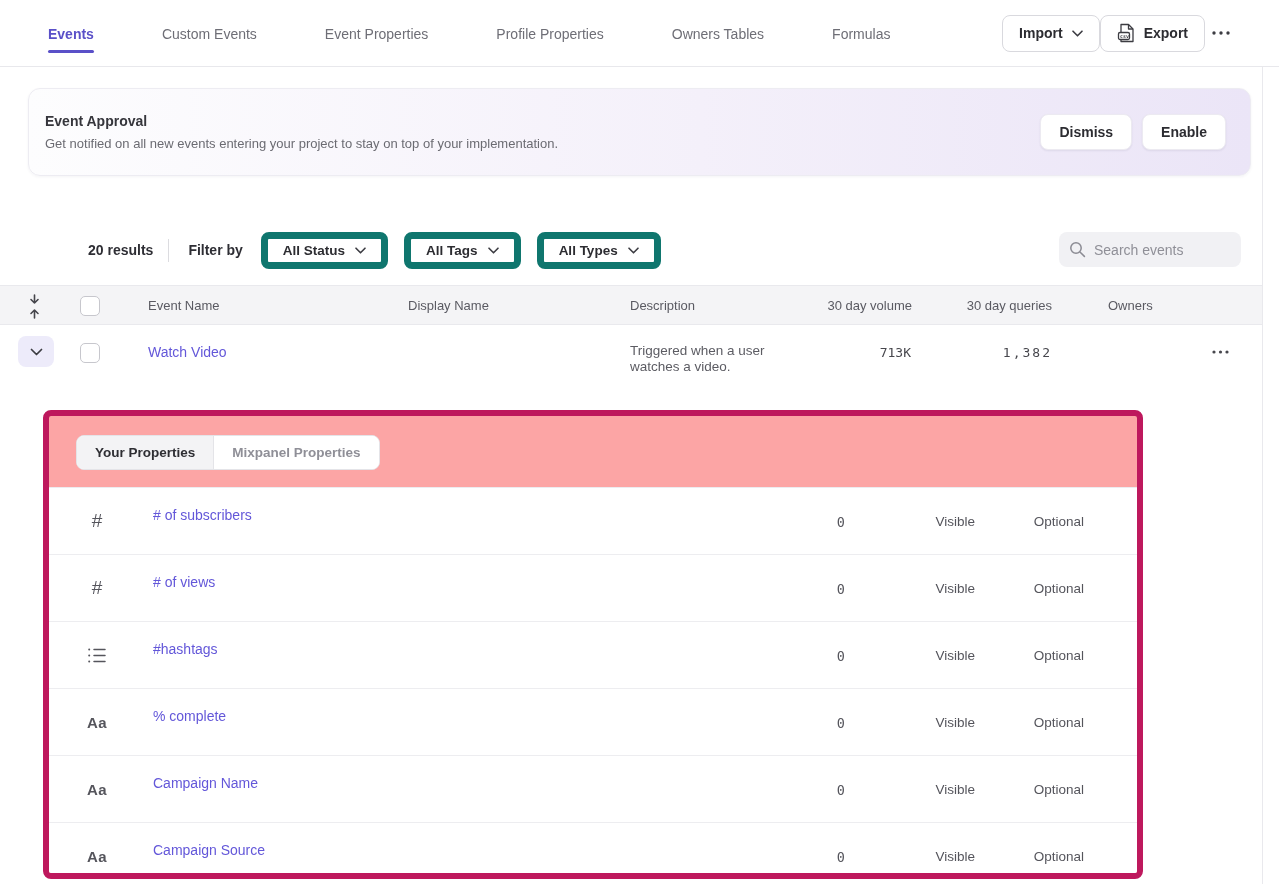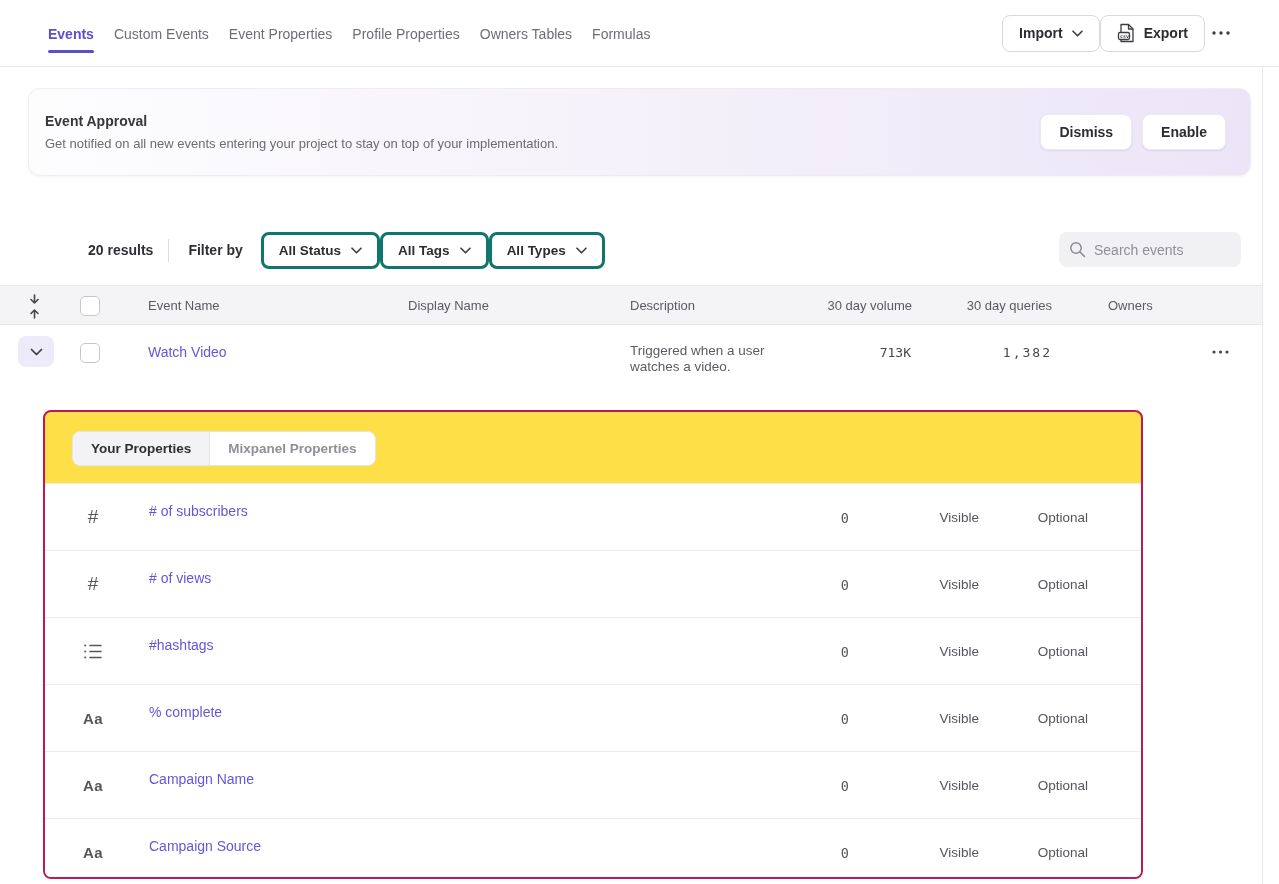--- a/index.html
+++ b/index.html
@@ -4,21 +4,21 @@
 <style>
   * { margin:0; padding:0; box-sizing:border-box; }
   html,body { background:#ffffff; }
   body { font-family:"Liberation Sans", sans-serif; color:#3c3c42; }
   #app { position:relative; width:1279px; height:884px; background:#fff; overflow:hidden; font-size:14px; }
 
   
   .topbar { position:absolute; left:0; top:0; width:1279px; height:67px; background:#fff;
             border-bottom:1px solid #e8e8ec; display:flex; align-items:center;
             justify-content:space-between; padding:0 42px 0 48px; }
-  .tabs { display:flex; gap:20px; align-items:flex-end; }
+  .tabs { display:flex; gap:68px; align-items:flex-end; }
   .tab { display:flex; flex-direction:column; align-items:center; gap:8px; cursor:pointer; padding-top:12px; }
   .tab-label { font-size:14px; color:#6e6e76; white-space:nowrap; }
   .tab-underline { height:3px; width:100%; border-radius:3px; background:transparent; }
   .tab.active .tab-label { color:#5a50c8; font-weight:bold; }
   .tab.active .tab-underline { background:#5a50c8; }
   .topbar-actions { display:flex; align-items:center; }
   .btn { display:inline-flex; align-items:center; gap:9px; height:37px; padding:0 16px;
          border:1px solid #d9d9de; border-radius:8px; background:#fff; font-size:14px;
          font-weight:bold; color:#2c2c31; cursor:pointer; font-family:inherit; white-space:nowrap; }
   .more-btn { width:32px; height:32px; display:flex; align-items:center; justify-content:center;
@@ -36,22 +36,22 @@
                 font-size:14px; font-weight:bold; color:#2c2c31; box-shadow:0 1px 2px rgba(30,25,60,0.08);
                 cursor:pointer; font-family:inherit; }
 
   
   .filterbar { position:absolute; left:0; top:231px; width:1262px; height:38px;
                display:flex; align-items:center; padding-left:88px; }
   .results { font-weight:bold; font-size:14px; color:#2e2e34; }
   .vdiv { width:1px; height:23px; background:#dcdce0; margin:0 19px 0 15px; }
   .filter-by { font-weight:bold; font-size:14px; color:#2e2e34; margin-right:18px; }
   .pill { display:inline-flex; align-items:center; gap:10px; height:37px; padding:0 15px;
-          border:3px solid #0f766e; border-radius:8px; font-size:13.5px; font-weight:bold;
-          color:#2c2c31; background:#fff; cursor:pointer; white-space:nowrap; }
+          border:7px solid #0f766e; border-radius:8px; font-size:13.5px; font-weight:bold;
+          color:#2c2c31; margin-right:16px; background:#fff; cursor:pointer; white-space:nowrap; }
   .search { position:absolute; right:21px; top:1px; width:182px; height:35px; background:#f1f1f4;
             border-radius:8px; display:flex; align-items:center; padding:0 10px; gap:8px; }
   .search input { border:none; background:transparent; outline:none; font-size:14px; color:#3c3c42;
                   width:100%; font-family:inherit; }
   .search input::placeholder { color:#8f8f97; }
 
   
   .table-header { position:absolute; left:0; top:285px; width:1262px; height:40px; background:#f4f4f6;
                   border-top:1px solid #e9e9ed; border-bottom:1px solid #e9e9ed;
                   font-size:13px; color:#5a5a62; }
@@ -70,22 +70,22 @@
                 cursor:pointer; text-decoration:none; }
   .event-desc { position:absolute; left:630px; top:17px; width:162px; font-size:13.5px;
                 line-height:16px; color:#5c5c63; }
   .num { font-family:"DejaVu Sans Mono", monospace; font-size:13px; color:#47474d; }
   .event-volume { position:absolute; right:351px; top:19px; }
   .event-queries { position:absolute; right:210px; top:19px; letter-spacing:2px; }
   .row-more { position:absolute; right:28px; top:12px; width:28px; height:28px; display:flex;
               align-items:center; justify-content:center; cursor:pointer; }
 
   
-  .panel { position:absolute; left:43px; top:410px; width:1100px; height:469px; background:#fde047;
-           border:2px solid #be185d; border-radius:8px; overflow:hidden; }
+  .panel { position:absolute; left:43px; top:410px; width:1100px; height:469px; background:#fca5a5;
+           border:6px solid #be185d; border-radius:8px; overflow:hidden; }
   .seg { position:absolute; left:27px; top:19px; display:flex; border:1px solid #e4e4e8;
          border-radius:8px; overflow:hidden; height:35px; background:#fff; }
   .seg-item { display:flex; align-items:center; padding:0 18px; font-size:13.5px; cursor:pointer;
               background:#fff; color:#8f8f97; font-weight:bold; white-space:nowrap; }
   .seg-item.active { background:#f3f3f5; color:#2e2e33; border-right:1px solid #e4e4e8; }
   .panel-divider { position:absolute; left:0; top:71px; width:100%; height:1px; background:#ececf0; }
   .prop-rows { position:absolute; left:0; top:72px; width:100%; }
   .prop-row { position:relative; height:67px; border-bottom:1px solid #ededf0; background:#fff; }
   .prop-icon { position:absolute; left:33px; top:0; height:100%; width:30px; display:flex;
                align-items:center; justify-content:center; color:#55555c; }

